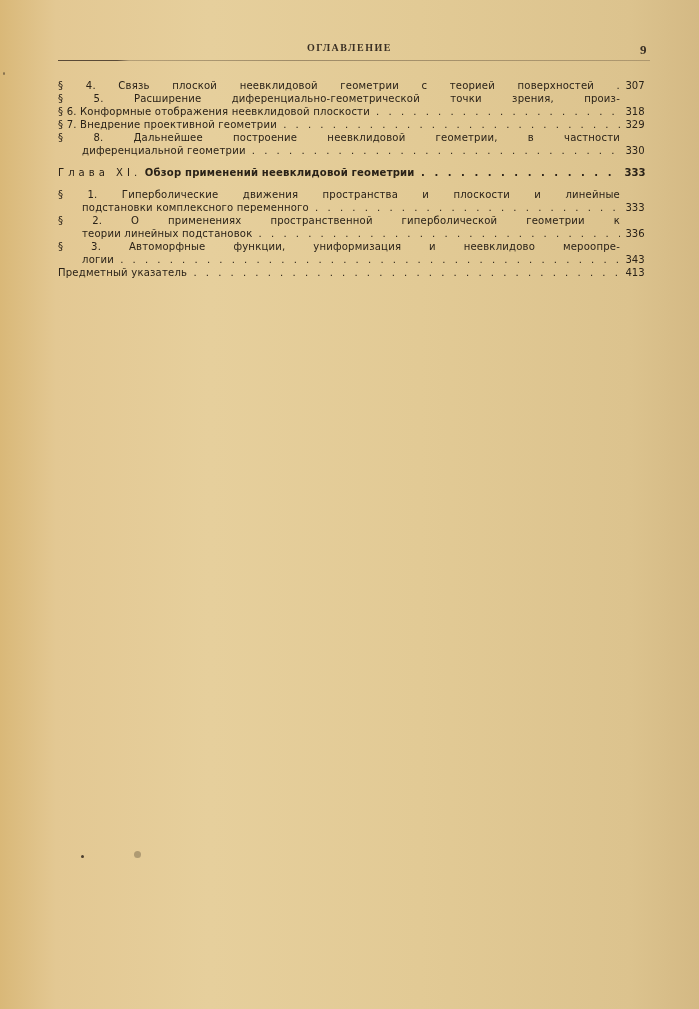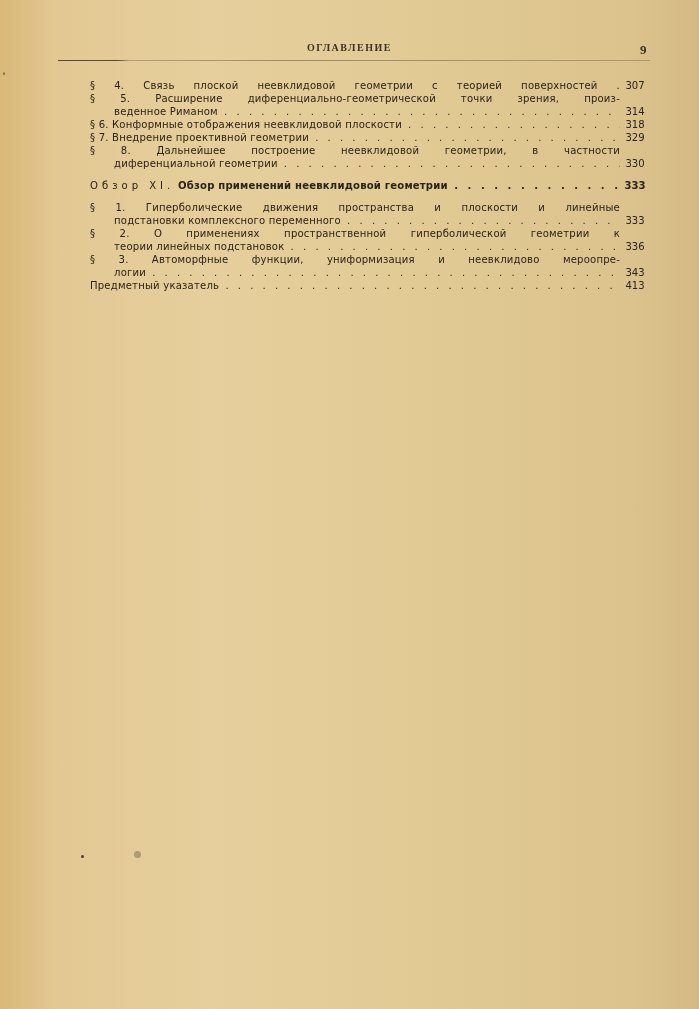--- a/index.html
+++ b/index.html
@@ -31,21 +31,21 @@
       background: linear-gradient(90deg, #5a4a36 0%, #5a4a36 10%, rgba(90,74,54,0.35) 12%, rgba(90,74,54,0.5) 40%, rgba(90,74,54,0.35) 100%);
     }
     .toc {
       position: absolute; left: 58px; top: 79px; width: 592px;
       font-family: "DejaVu Sans Condensed", "DejaVu Sans", "Liberation Sans", sans-serif;
       font-size: 11.2px; line-height: 13px;
     }
     .entry { position: relative; }
     .entry.gap-before { margin-top: 9px; }
     .line { display: flex; white-space: nowrap; position: relative; }
-    .line .txt { flex: 1; overflow: hidden; text-align: justify; text-align-last: justify; letter-spacing: 0.2px; margin-left: 32px; }
+    .line .txt { flex: 1; overflow: hidden; text-align: justify; text-align-last: justify; letter-spacing: 0.2px; }
     .line.indent { padding-left: 24px; }
     .line.last .txt { flex: 1; overflow: hidden; text-align-last: left; position: relative; }
     .line.last .txt::after {
       content: " . . . . . . . . . . . . . . . . . . . . . . . . . . . . . . . . . . . . . . . . . . . . . . . . . . . . . . . . . . . . . . . . . . . . . . . . . . . . . . . . .";
       letter-spacing: 3px;
     }
     .num { width: 30px; text-align: center; flex: none; }
     .chapter { font-weight: bold; }
     .chapter .label { letter-spacing: 4px; font-weight: normal; }
     .speck { position: absolute; border-radius: 50%; background: #4b3e2e; }
@@ -67,24 +67,20 @@
         <span class="txt">§ 4. Связь плоской неевклидовой геометрии с теорией поверхностей .</span>
         <span class="num">307</span>
       </div>
     </div>
 
     <div class="entry">
       <div class="line">
         <span class="txt">§ 5. Расширение диференциально-геометрической точки зрения, произ-</span>
         <span class="num"></span>
       </div>
-      <div class="line indent last">
-        <span class="txt">веденное Риманом</span>
-        <span class="num">314</span>
-      </div>
     </div>
 
     <div class="entry">
       <div class="line last">
         <span class="txt">§ 6. Конформные отображения неевклидовой плоскости</span>
         <span class="num">318</span>
       </div>
     </div>
 
     <div class="entry">
@@ -100,21 +96,21 @@
         <span class="num"></span>
       </div>
       <div class="line indent last">
         <span class="txt">диференциальной геометрии</span>
         <span class="num">330</span>
       </div>
     </div>
 
     <div class="entry gap-before chapter">
       <div class="line last">
-        <span class="txt"><span class="label">Обзор XI.</span> <span>Обзор применений неевклидовой геометрии</span></span>
+        <span class="txt"><span class="label">Глава XI.</span> <span>Обзор применений неевклидовой геометрии</span></span>
         <span class="num">333</span>
       </div>
     </div>
 
     <div class="entry gap-before">
       <div class="line">
         <span class="txt">§ 1. Гиперболические движения пространства и плоскости и линейные</span>
         <span class="num"></span>
       </div>
       <div class="line indent last">

